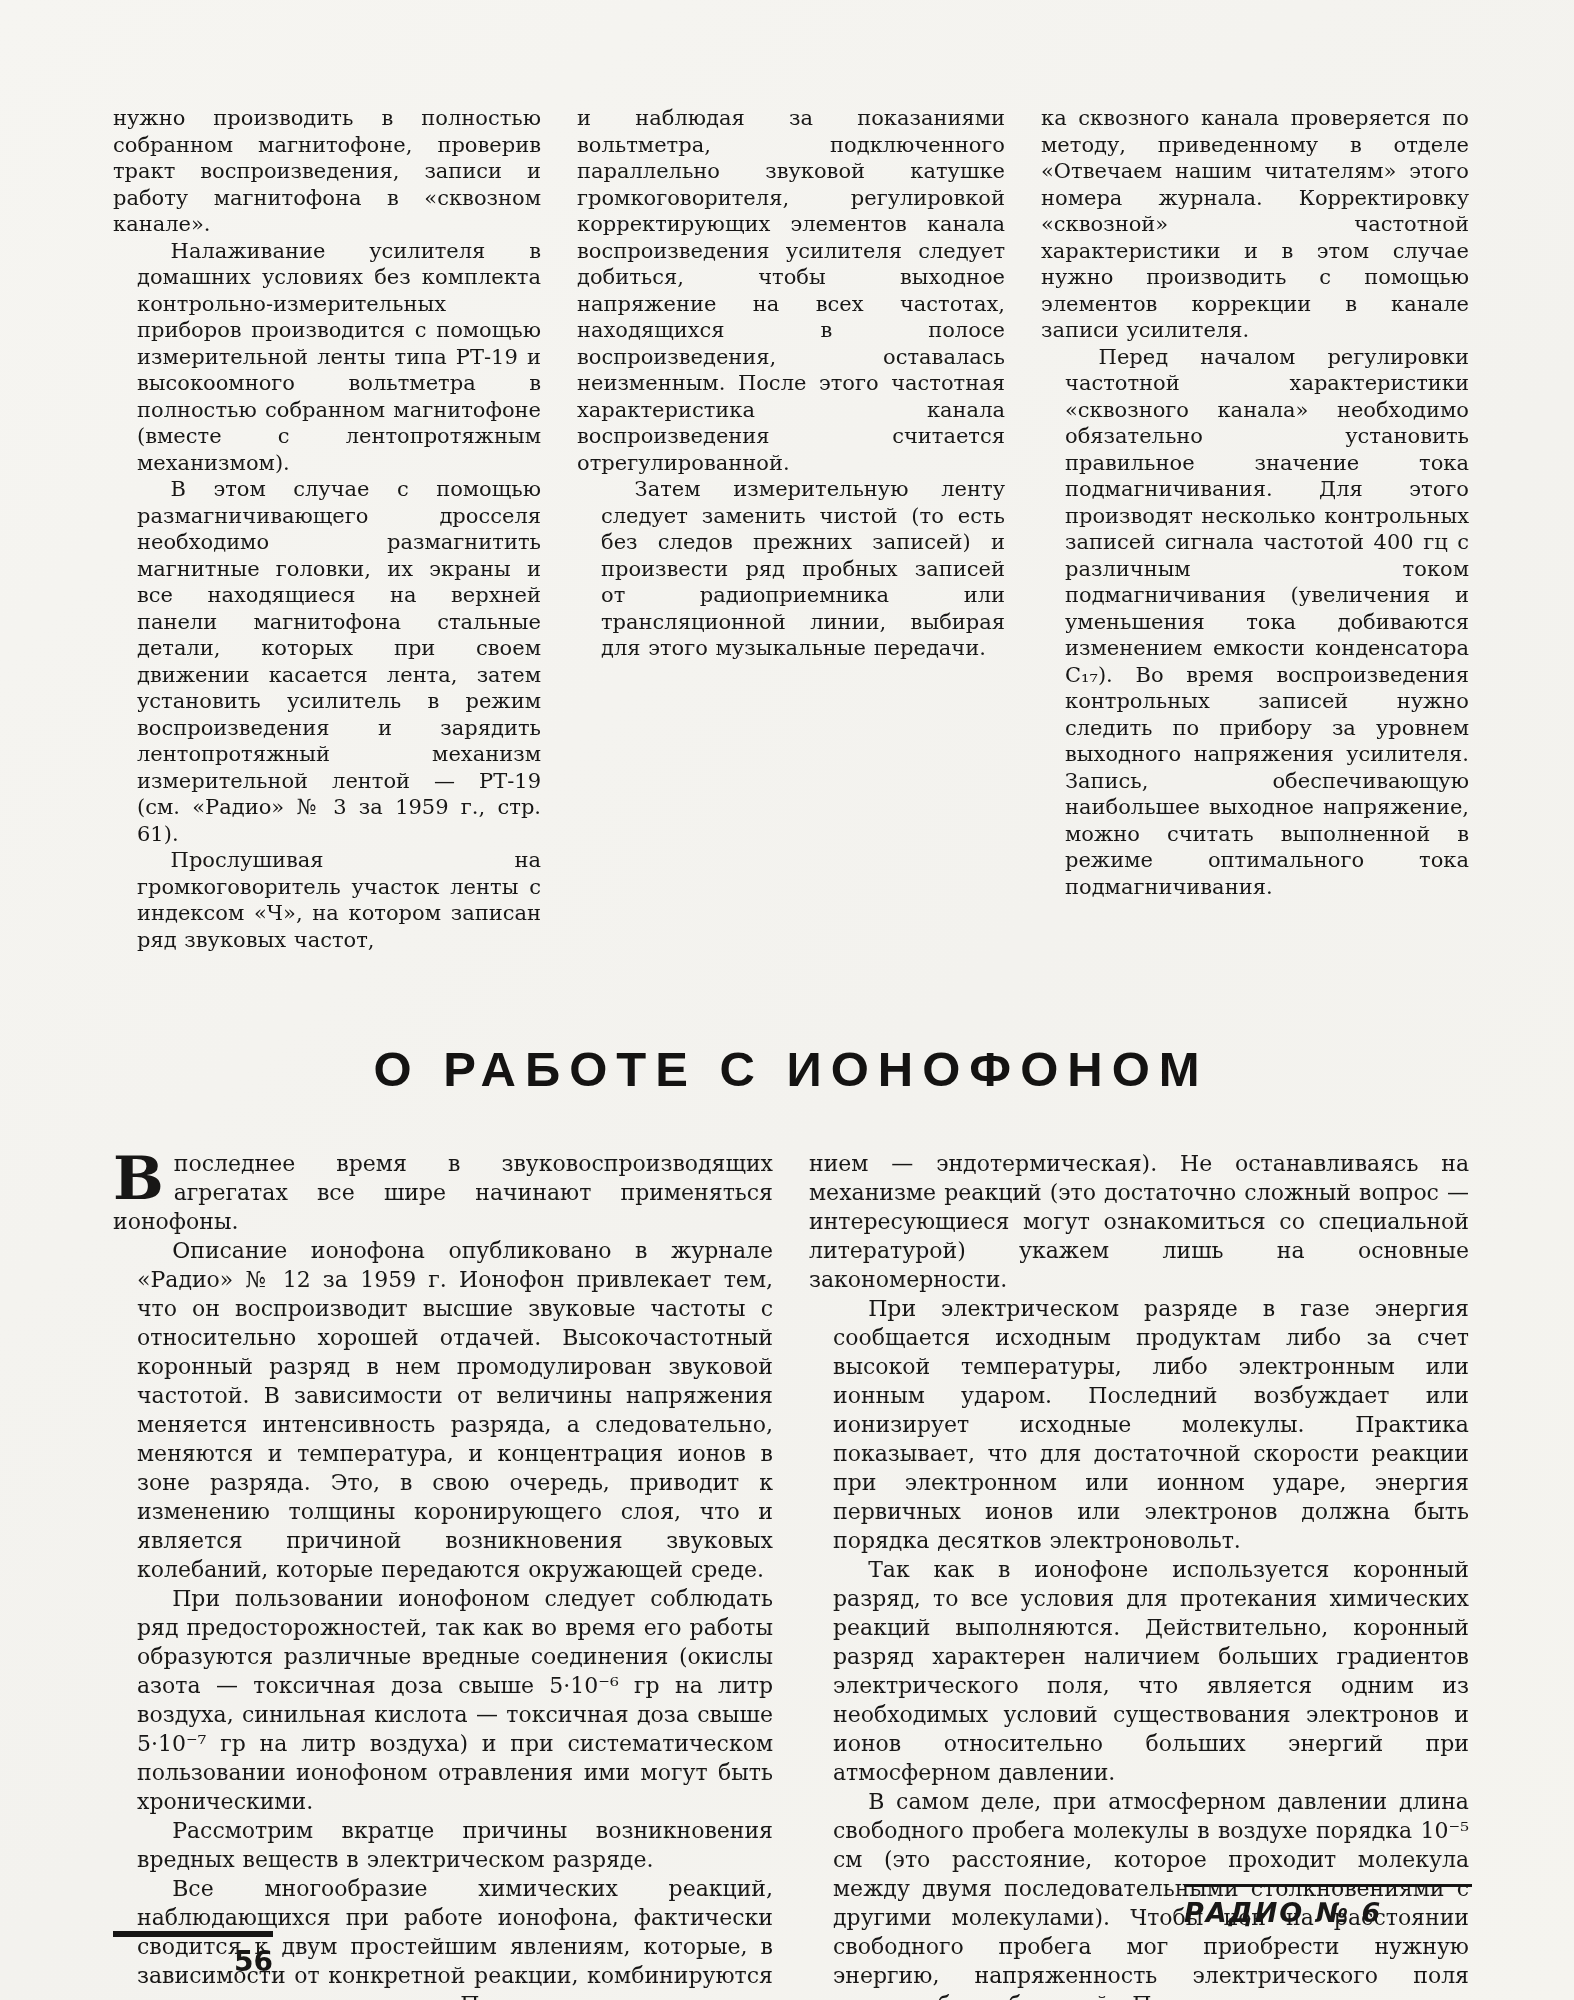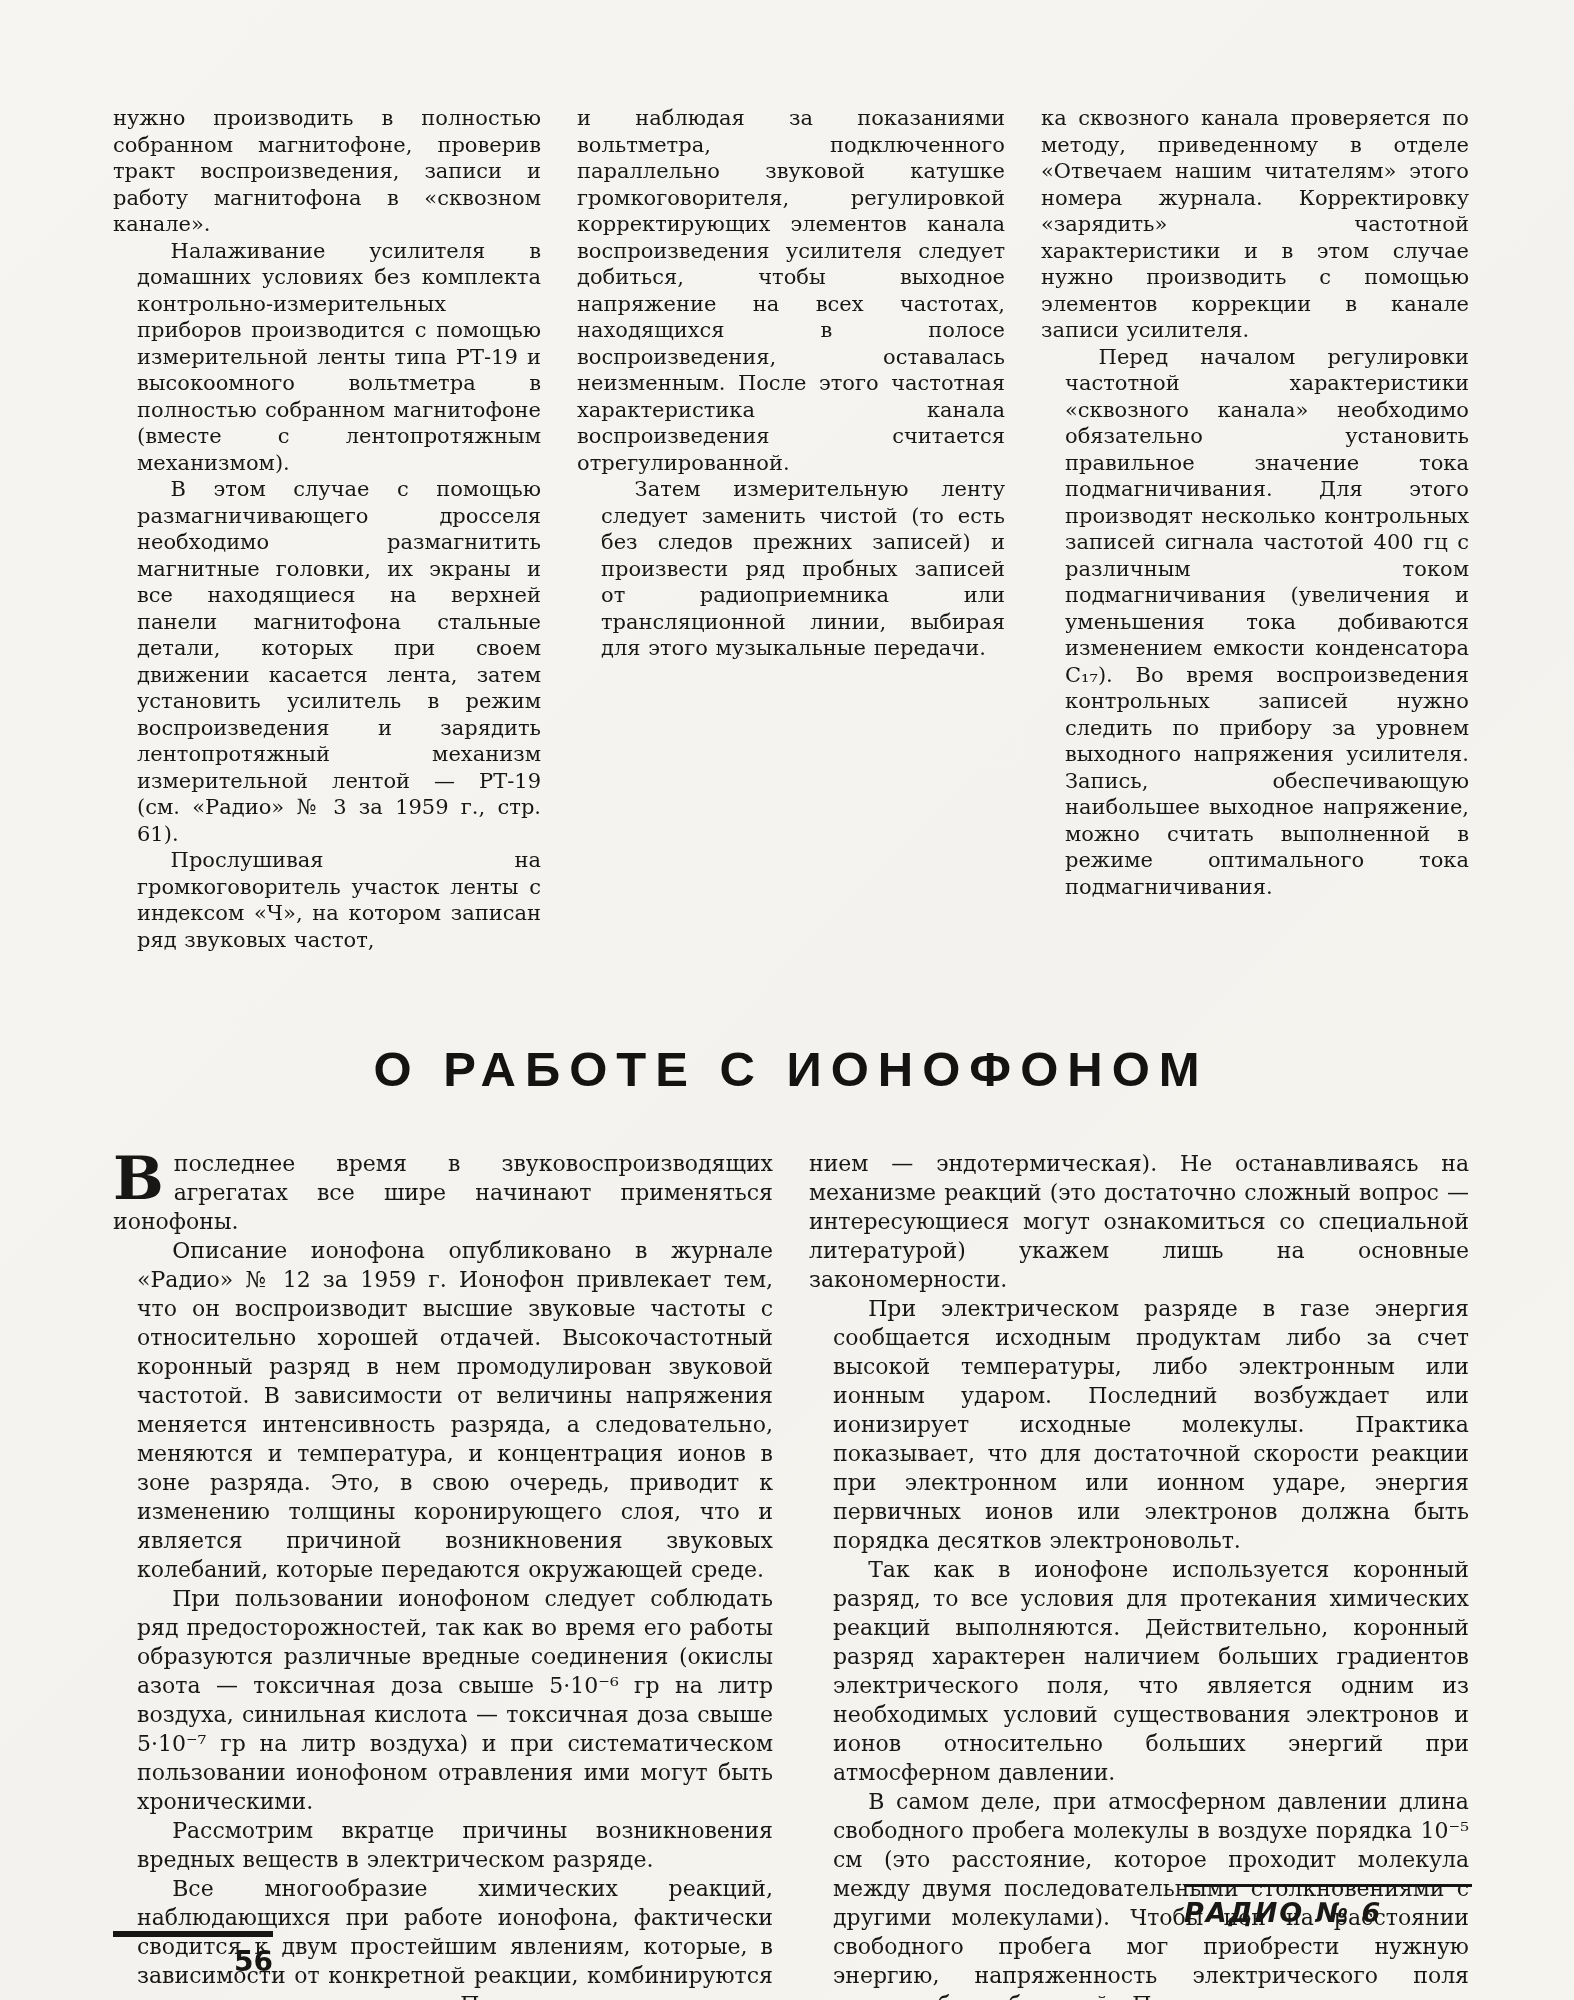--- a/index.html
+++ b/index.html
@@ -113,21 +113,21 @@
       <p class="jp">нужно производить в полностью собранном магнитофоне, проверив тракт воспроизведения, записи и работу магнитофона в «сквозном канале».</p>
       <p class="jp indent">Налаживание усилителя в домашних условиях без комплекта контрольно-измерительных приборов производится с помощью измерительной ленты типа РТ-19 и высокоомного вольтметра в полностью собранном магнитофоне (вместе с лентопротяжным механизмом).</p>
       <p class="jp indent">В этом случае с помощью размагничивающего дросселя необходимо размагнитить магнитные головки, их экраны и все находящиеся на верхней панели магнитофона стальные детали, которых при своем движении касается лента, затем установить усилитель в режим воспроизведения и зарядить лентопротяжный механизм измерительной лентой — РТ-19 (см. «Радио» № 3 за 1959 г., стр. 61).</p>
       <p class="jp indent">Прослушивая на громкоговоритель участок ленты с индексом «Ч», на котором записан ряд звуковых частот,</p>
     </div>
     <div class="col">
       <p class="jp">и наблюдая за показаниями вольтметра, подключенного параллельно звуковой катушке громкоговорителя, регулировкой корректирующих элементов канала воспроизведения усилителя следует добиться, чтобы выходное напряжение на всех частотах, находящихся в полосе воспроизведения, оставалась неизменным. После этого частотная характеристика канала воспроизведения считается отрегулированной.</p>
       <p class="jp indent">Затем измерительную ленту следует заменить чистой (то есть без следов прежних записей) и произвести ряд пробных записей от радиоприемника или трансляционной линии, выбирая для этого музыкальные передачи.</p>
     </div>
     <div class="col">
-      <p class="jp">ка сквозного канала проверяется по методу, приведенному в отделе «Отвечаем нашим читателям» этого номера журнала. Корректировку «зарядить» частотной характеристики и в этом случае нужно производить с помощью элементов коррекции в канале записи усилителя.</p>
+      <p class="jp">ка сквозного канала проверяется по методу, приведенному в отделе «Отвечаем нашим читателям» этого номера журнала. Корректировку «сквозной» частотной характеристики и в этом случае нужно производить с помощью элементов коррекции в канале записи усилителя.</p>
       <p class="jp indent">Перед началом регулировки частотной характеристики «сквозного канала» необходимо обязательно установить правильное значение тока подмагничивания. Для этого производят несколько контрольных записей сигнала частотой 400 гц с различным током подмагничивания (увеличения и уменьшения тока добиваются изменением емкости конденсатора C₁₇). Во время воспроизведения контрольных записей нужно следить по прибору за уровнем выходного напряжения усилителя. Запись, обеспечивающую наибольшее выходное напряжение, можно считать выполненной в режиме оптимального тока подмагничивания.</p>
     </div>
   </section>
 
   <h1 class="title">О РАБОТЕ С ИОНОФОНОМ</h1>
 
   <section class="ion-columns">
     <div class="col">
       <p class="jp"><span class="dropcap">В</span><span>последнее время в звуковоспроизводящих агрегатах все шире начинают применяться ионофоны.</span></p>
       <p class="jp indent">Описание ионофона опубликовано в журнале «Радио» № 12 за 1959 г. Ионофон привлекает тем, что он воспроизводит высшие звуковые частоты с относительно хорошей отдачей. Высокочастотный коронный разряд в нем промодулирован звуковой частотой. В зависимости от величины напряжения меняется интенсивность разряда, а следовательно, меняются и температура, и концентрация ионов в зоне разряда. Это, в свою очередь, приводит к изменению толщины коронирующего слоя, что и является причиной возникновения звуковых колебаний, которые передаются окружающей среде.</p>

